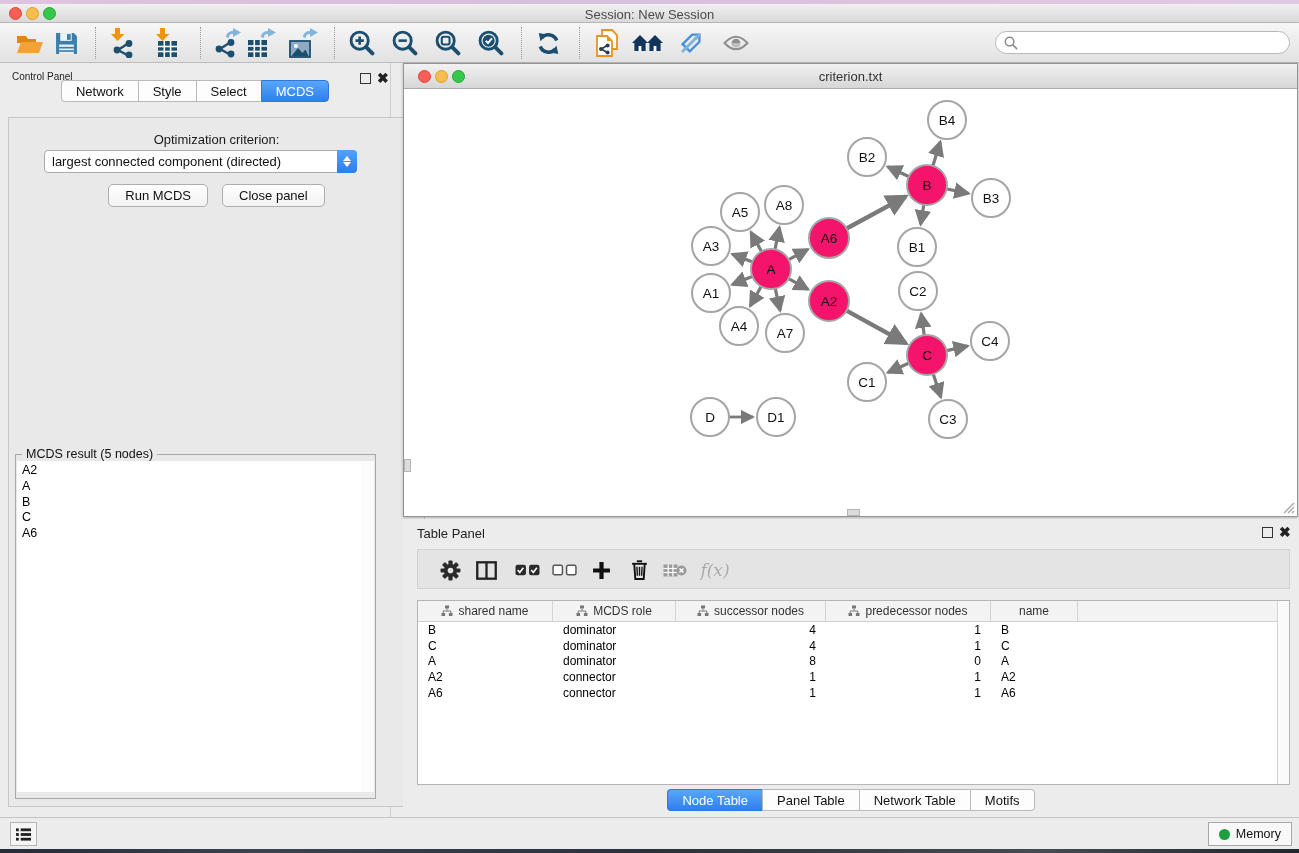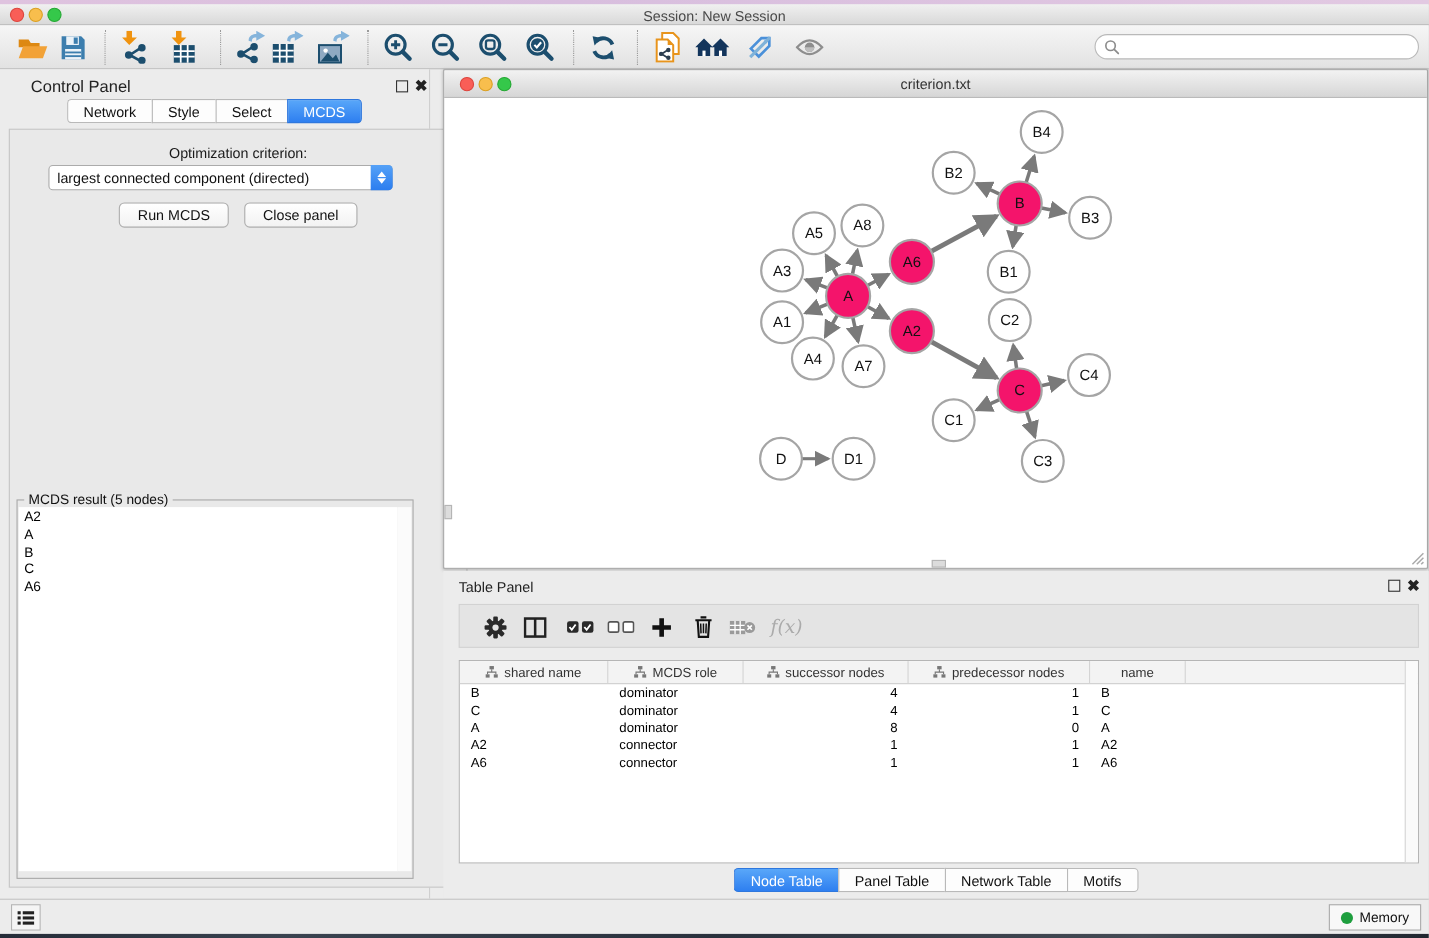--- a/index.html
+++ b/index.html
@@ -29,24 +29,24 @@
   .tb-sep { position:absolute; top:4px; width:0; height:32px;
     border-left:1px dotted #9a9a9a; }
   .search-box { position:absolute; left:995px; top:8px; width:295px; height:23px;
     background:#fff; border:1px solid #b9b9b9; border-radius:12px;
     display:flex; align-items:center; padding-left:8px; }
   .fx { font-family:"DejaVu Serif", serif; font-style:italic; font-size:17px; color:#ababab; }
   
   .control-panel { position:absolute; left:0; top:63px; width:391px; height:754px;
     background:#ececec; border-right:1px solid #cfcfcf; }
   .cp-header { position:absolute; left:0; top:0; width:100%; height:30px; }
-  .cp-title { position:absolute; left:28px; top:8px; font-size:15px; color:#222; }
+  .cp-title { position:absolute; left:12px; top:8px; font-size:10px; color:#222; }
   .panel-float { position:absolute; width:11px; height:11px; border:1.5px solid #333; top:10px; }
   .panel-close { position:absolute; top:9px; font-weight:bold; color:#222; font-size:14px; line-height:12px; }
-  .tabbar { position:absolute; left:0; top:27px; width:100%; display:flex; justify-content:center; z-index:2; }
+  .tabbar { position:absolute; left:0; top:17px; width:100%; display:flex; justify-content:center; z-index:2; }
   .tab { height:22px; padding:0 14px; background:#fdfdfd; border:1px solid #b9b9b9;
     border-right:none; font-size:13px; display:flex; align-items:center; color:#111; }
   .tab:first-child { border-radius:4px 0 0 4px; }
   .tab:last-child { border-radius:0 4px 4px 0; border-right:1px solid #b9b9b9; }
   .tab.active { background:linear-gradient(#59a7f9,#2e7ff0); color:#fff; border-color:#2e77dd; }
   .cp-body { position:absolute; left:8px; top:54px; width:417px; height:690px;
     background:#e9e9e9; border:1px solid #c6c6c6; }
   .opt-label { position:absolute; top:14px; width:100%; text-align:center; font-size:13px; }
   .select { position:absolute; left:35px; top:32px; width:313px; height:23px; background:#fff;
     border:1px solid #ababab; border-radius:4px; display:flex; align-items:center; }

